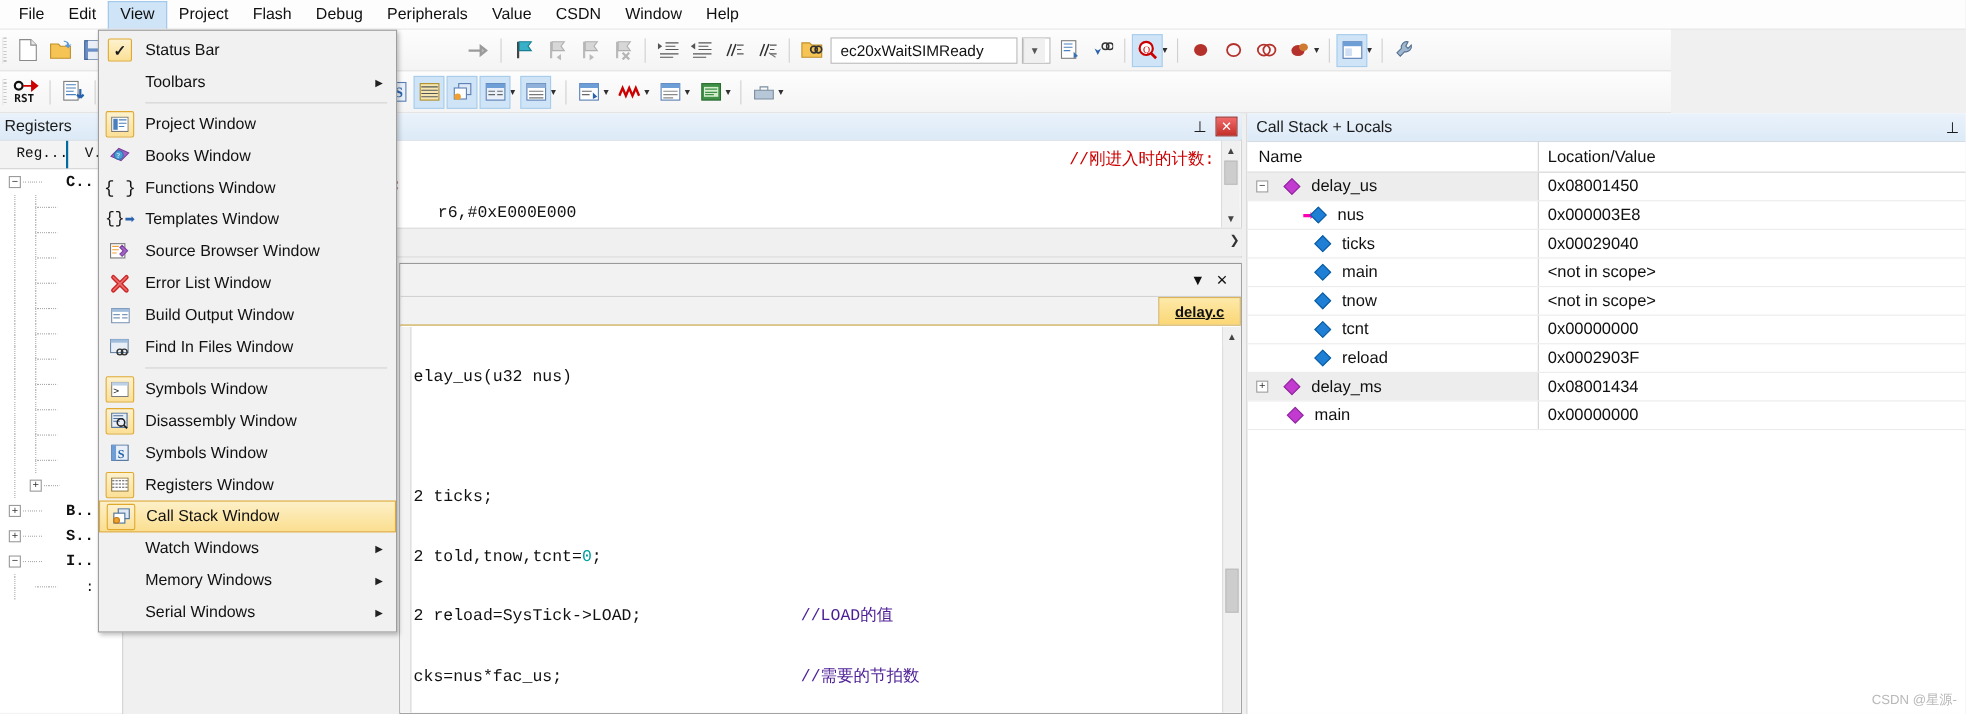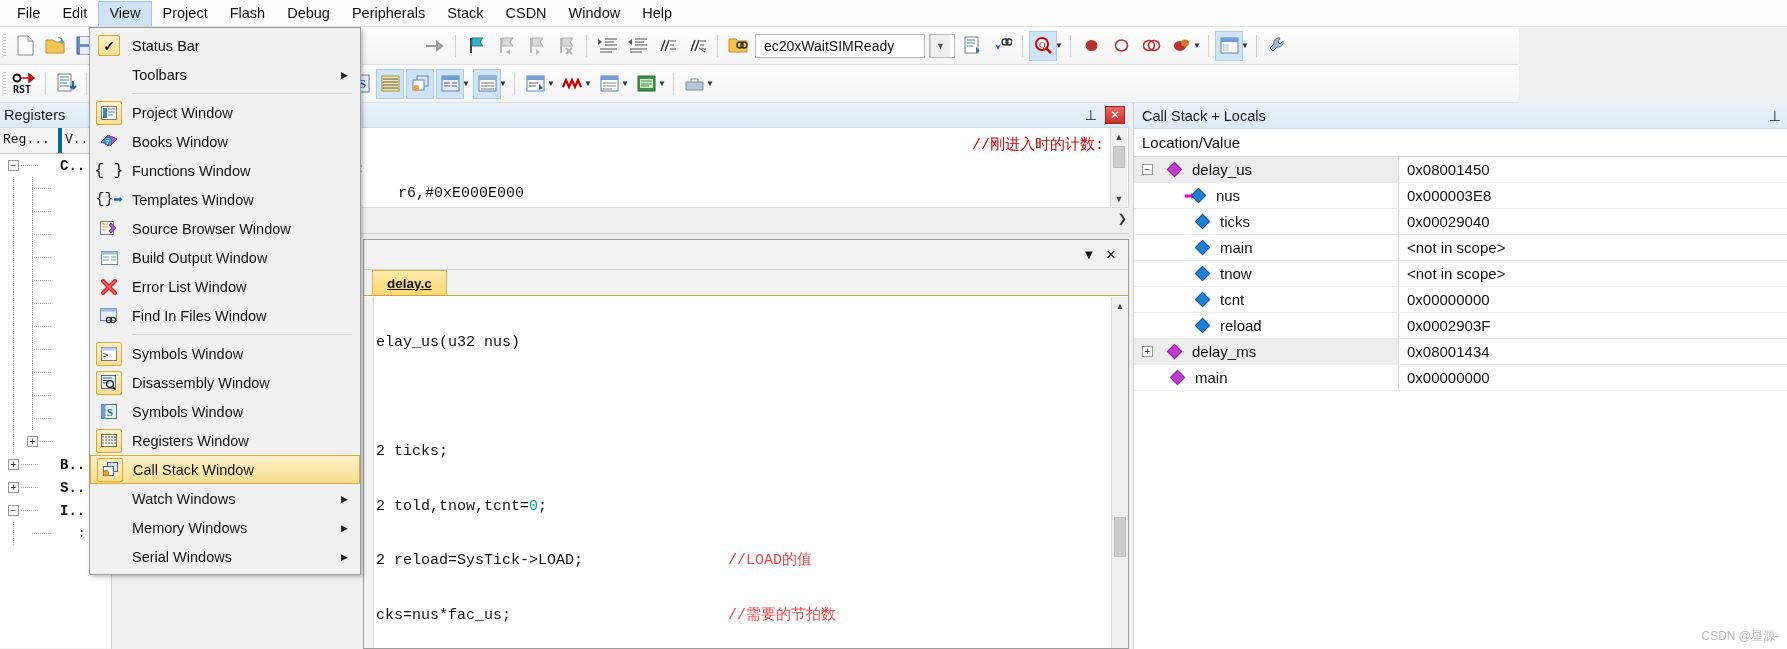--- a/index.html
+++ b/index.html
@@ -75,21 +75,21 @@
     font-size: 14.5px; color: #1b1b1b;
     background: linear-gradient(to bottom,#eaf2fb,#dceaf7);
     border-bottom: 1px solid #cfd9e4;
   }
   .reg-header {
     height: 26px; display: flex; align-items: stretch;
     background: #f3f3f3; border-bottom: 1px solid #cccccc;
     font-family: "Liberation Mono", monospace; font-size: 13px; color: #101010;
   }
   .reg-header .rh {
-    border-right: 4px solid #0369a1; padding: 4px 3px; white-space: nowrap; overflow: hidden;
+    border-right: 2px solid #0369a1; padding: 4px 15px; white-space: nowrap; overflow: hidden;
   }
   .reg-body { background: #fff; height: 494px; position: relative; overflow: hidden;
               font-family: "Liberation Mono", monospace; font-size: 13px; }
   .reg-row { height: 23px; display: flex; align-items: center; position: relative; }
   .reg-tree { position: relative; width: 60px; height: 23px; flex: none; }
   .vline { position: absolute; top: 0; bottom: 0; width: 1px;
            background-image: repeating-linear-gradient(to bottom,#aaa 0 1px,transparent 1px 2px); }
   .hline { position: absolute; height: 1px; top: 11px;
            background-image: repeating-linear-gradient(to right,#aaa 0 1px,transparent 1px 2px); }
   .pm {
@@ -136,42 +136,42 @@
     position: absolute; left: 363px; top: 239px; width: 766px; height: 410px;
     background: #fff; border: 1px solid #9a9a9a;
   }
   .editor-cap {
     height: 30px; background: #f2f2f2; border-bottom: 1px solid #d2d2d2;
     display: flex; align-items: center; justify-content: flex-end; padding-right: 6px;
   }
   .ecap-btn { width: 22px; height: 22px; display: flex; align-items: center; justify-content: center;
               font-size: 13px; color: #111; }
   .tabstrip { height: 26px; background: #f2f2f2; border-bottom: 1px solid #c8a23a;
-              display: flex; align-items: flex-end; padding-left: 8px; position: relative; }
+              display: flex; align-items: flex-end; padding-left: 8px; position: relative; justify-content: flex-end; }
   .tab {
     height: 25px; padding: 0 14px; display: flex; align-items: center;
     background: linear-gradient(to bottom,#fde9a9,#fbd775);
     border: 1px solid #d8b357; border-bottom: none;
     font-size: 13.5px; font-weight: bold; color: #101010;
     text-decoration: underline;
   }
   .code-area {
     position: absolute; left: 0; top: 57px; right: 0; bottom: 0;
     background: #fff; overflow: hidden;
   }
   .gutter { position: absolute; left: 0; top: 0; width: 10px; bottom: 0;
             background: #f3f3f3; border-right: 1px solid #d8d8d8; }
   .code-lines {
     position: absolute; left: 12px; top: 2px; right: 22px; bottom: 0;
     font-family: "Liberation Mono", monospace; font-size: 15px; color: #111;
     white-space: pre; overflow: hidden;
   }
   .cl { height: 20.5px; line-height: 20.5px; position: relative; white-space: pre; }
   .num { color: #00a0a0; }
-  .inline-cmt { position: absolute; left: 352px; top: 0; color: #ef4444; white-space: pre; }
+  .inline-cmt { position: absolute; left: 352px; top: 0; color: #4c1d95; white-space: pre; }
 
   
   .vsb { position: absolute; right: 0; top: 0; bottom: 0; width: 17px;
          background: #f0f0f0; border-left: 1px solid #dcdcdc; }
   .sb-arrow { height: 17px; display: flex; align-items: center; justify-content: center;
               font-size: 9px; color: #444; background: #f0f0f0; }
   .sb-thumb { position: absolute; left: 2px; right: 2px; background: #cdcdcd; border: 1px solid #bdbdbd; }
 
   
   .cs-panel {
@@ -248,21 +248,21 @@
 <div id="app">
 
   <div class="menubar">
     <div class="mi">File</div>
     <div class="mi">Edit</div>
     <div class="mi active">View</div>
     <div class="mi">Project</div>
     <div class="mi">Flash</div>
     <div class="mi">Debug</div>
     <div class="mi">Peripherals</div>
-    <div class="mi">Stack</div>
+    <div class="mi">Value</div>
     <div class="mi">CSDN</div>
     <div class="mi">Window</div>
     <div class="mi">Help</div>
   </div>
 
   <div class="toolbar toolbar1">
     <div class="grip"></div>
     <div class="tb-btn">
       <svg class="ico" width="19" height="21" viewBox="0 0 19 21">
           <path d="M2 1h10l5 5v14H2z" fill="#fff" stroke="#8a8a8a"></path>
@@ -724,20 +724,21 @@
       </div>
     </div>
   </div>
 
   <div class="cs-panel">
     <div class="cs-title">
       <span>Call Stack + Locals</span>
       <span class="pin">⊥</span>
     </div>
     <div class="cs-head">
+      <div class="h1">Name</div>
       <div class="h2">Location/Value</div>
     </div>
 
     <div class="cs-row fn">
       <div class="nm">
         <span class="pm" style="position:relative;left:8px;top:0;margin-right:6px">−</span>
         <span style="display:inline-block;width:18px"></span>
         <span class="diamond magenta"></span>
         <span style="margin-left:12px;font-weight:500">delay_us</span>
       </div>
@@ -881,37 +882,37 @@
             <rect x="0.5" y="0.5" width="13" height="13" fill="#fff" stroke="#7a7a7a"></rect>
             <path d="M2 3h6M2 6h6M2 9h4" stroke="#f0a030"></path>
             <path d="M11 2l5 5-5 5-2-2 3-3-3-3z" fill="#a464c4" stroke="#7a3fa0"></path>
           </svg>
       </span>
       <span>Source Browser Window</span>
     </div>
 
     <div class="vitem">
       <span class="vicon">
+        <svg class="ico" width="18" height="18" viewBox="0 0 18 18">
+            <path d="M3 3l12 12M15 3L3 15" stroke="#cc2222" stroke-width="4" stroke-linecap="round"></path>
+            <path d="M3 3l12 12M15 3L3 15" stroke="#e86a6a" stroke-width="1.6" stroke-linecap="round"></path>
+          </svg>
+      </span>
+      <span>Error List Window</span>
+    </div>
+
+    <div class="vitem">
+      <span class="vicon">
         <svg class="ico" width="17" height="14" viewBox="0 0 17 14">
             <rect x="0.5" y="0.5" width="16" height="13" fill="#fff" stroke="#6a86a8"></rect>
             <rect x="0.5" y="0.5" width="16" height="3" fill="#9fbcdc"></rect>
             <path d="M2 6h6M2 9h6M10 6h5M10 9h5" stroke="#7a96b8"></path>
           </svg>
       </span>
       <span>Build Output Window</span>
-    </div>
-
-    <div class="vitem">
-      <span class="vicon">
-        <svg class="ico" width="18" height="18" viewBox="0 0 18 18">
-            <path d="M3 3l12 12M15 3L3 15" stroke="#cc2222" stroke-width="4" stroke-linecap="round"></path>
-            <path d="M3 3l12 12M15 3L3 15" stroke="#e86a6a" stroke-width="1.6" stroke-linecap="round"></path>
-          </svg>
-      </span>
-      <span>Error List Window</span>
     </div>
 
     <div class="vitem">
       <span class="vicon">
         <svg class="ico" width="18" height="16" viewBox="0 0 18 16">
             <rect x="0.5" y="0.5" width="16" height="12" fill="#e8eef6" stroke="#6a86a8"></rect>
             <rect x="0.5" y="0.5" width="16" height="3" fill="#9fbcdc"></rect>
             <circle cx="9" cy="12" r="2.6" fill="none" stroke="#333" stroke-width="1.3"></circle>
             <circle cx="13" cy="12" r="2.6" fill="none" stroke="#333" stroke-width="1.3"></circle>
           </svg>

